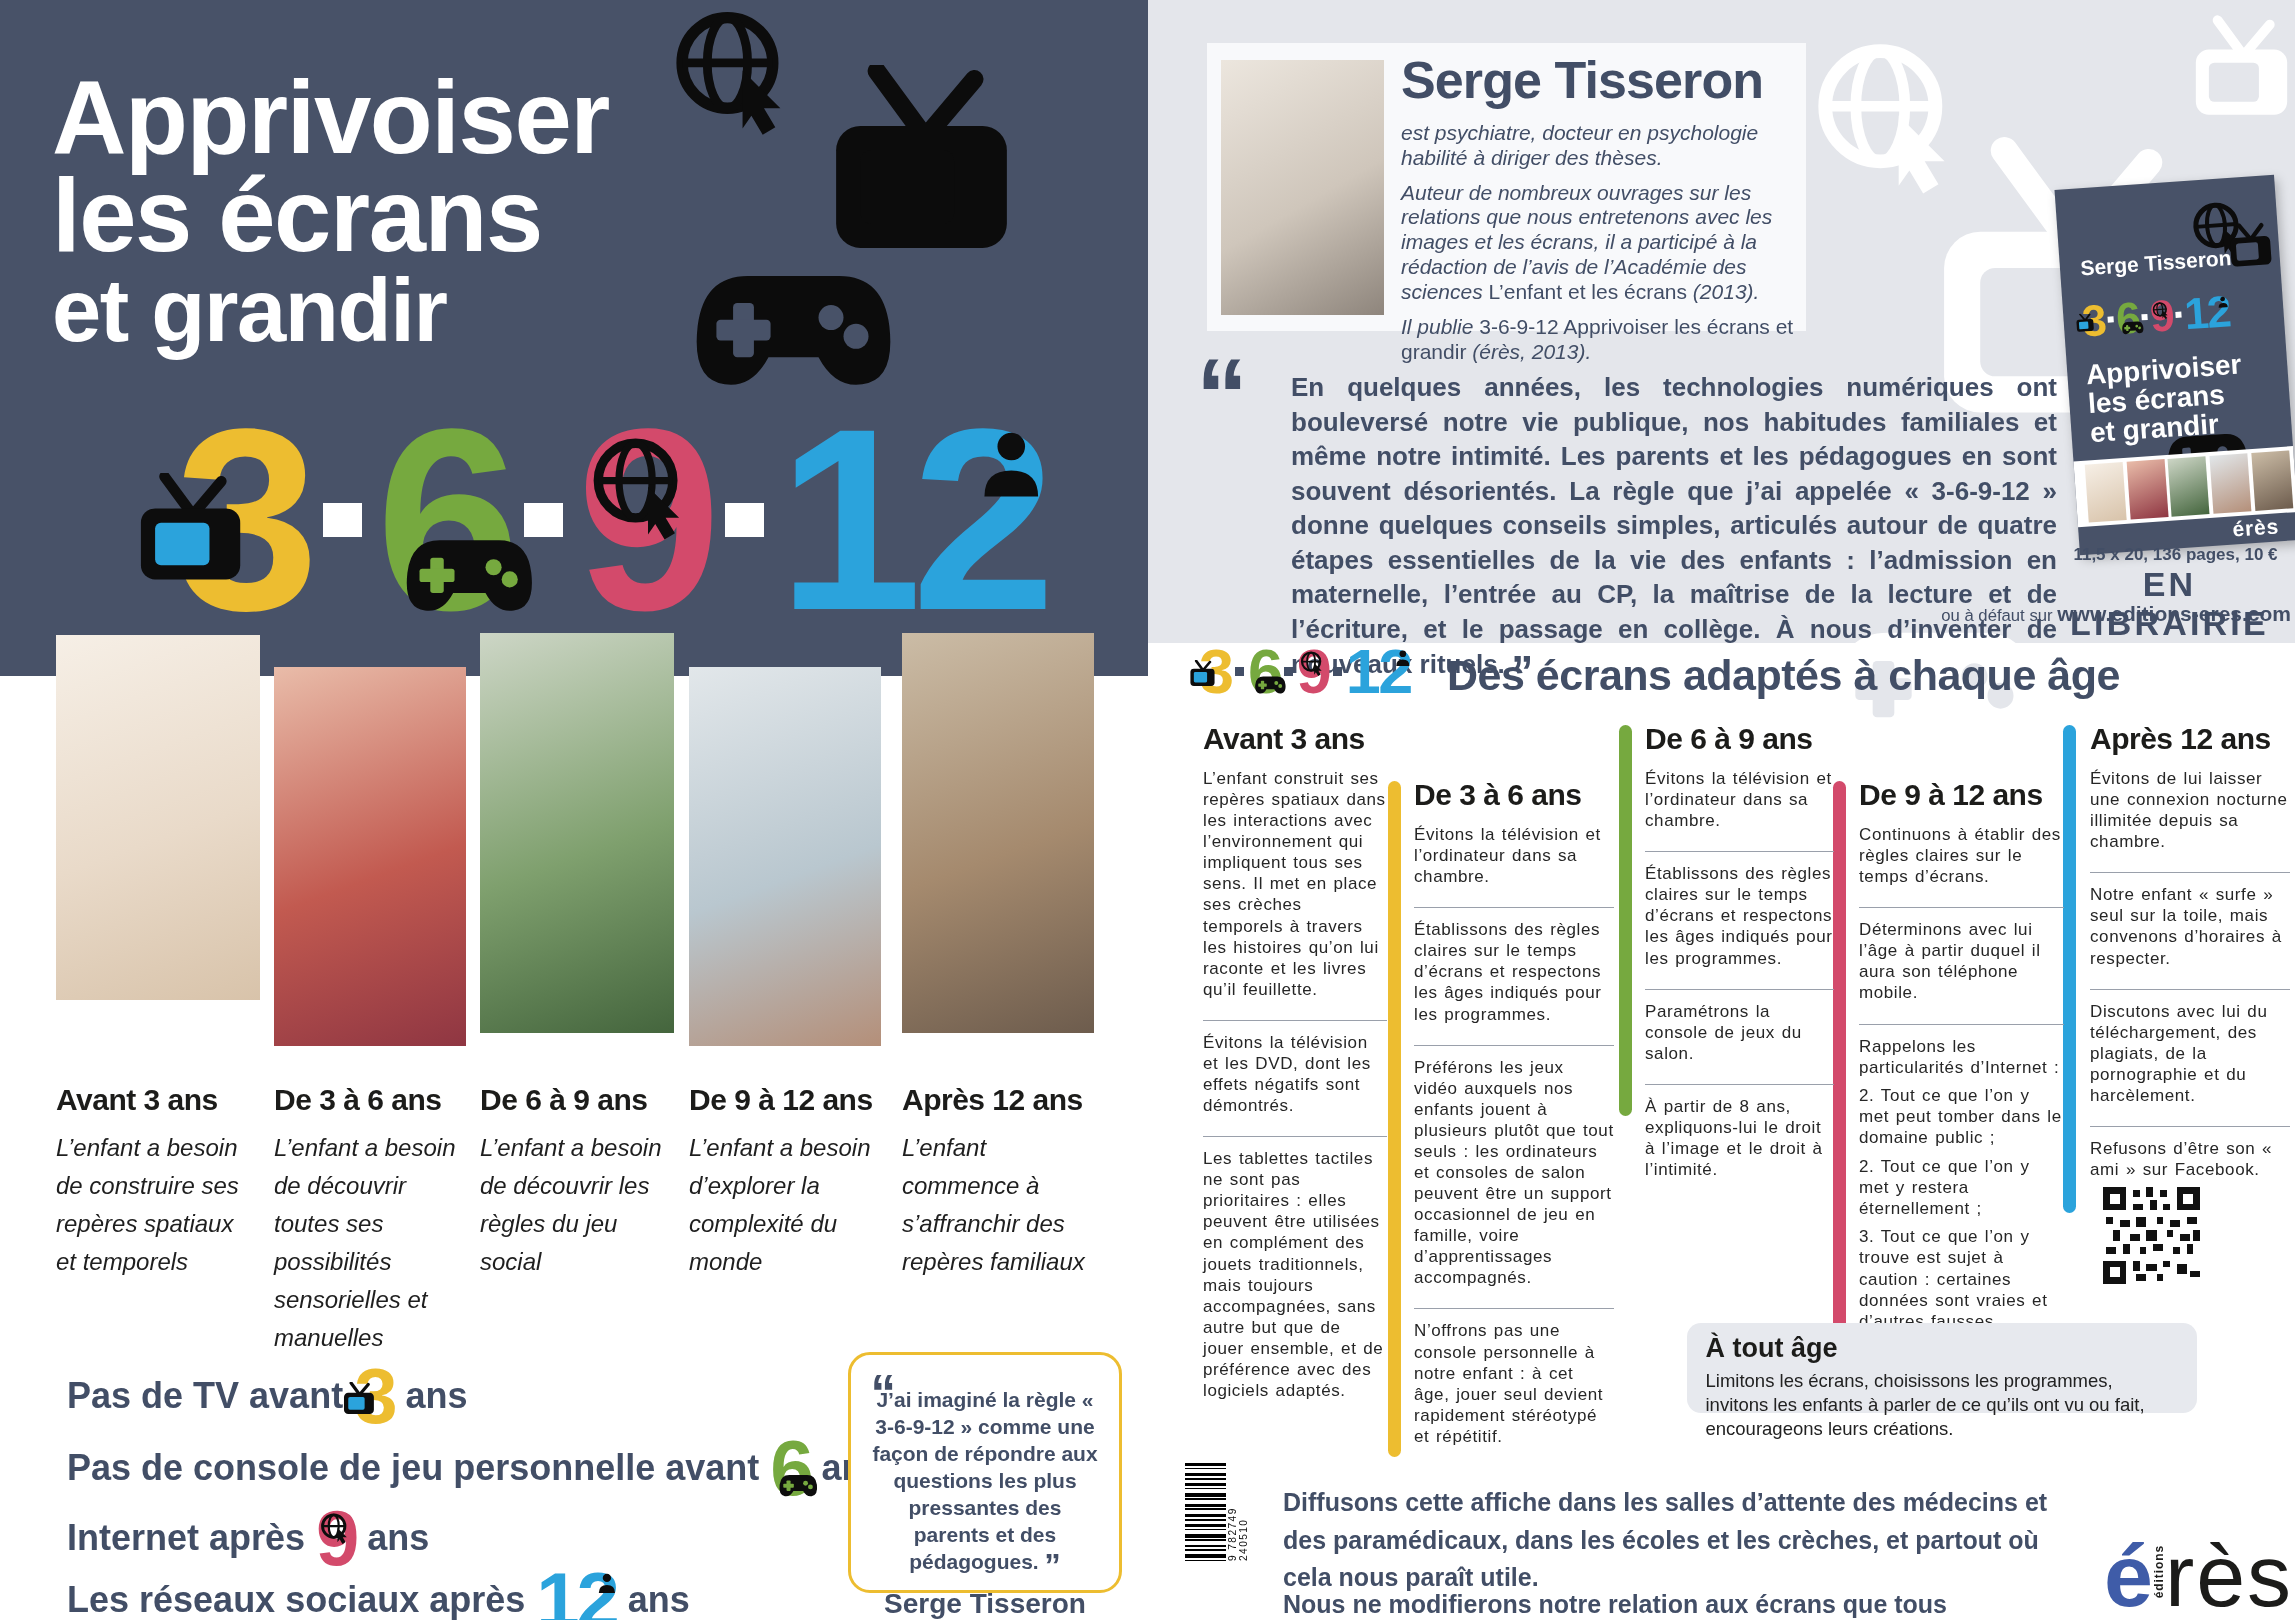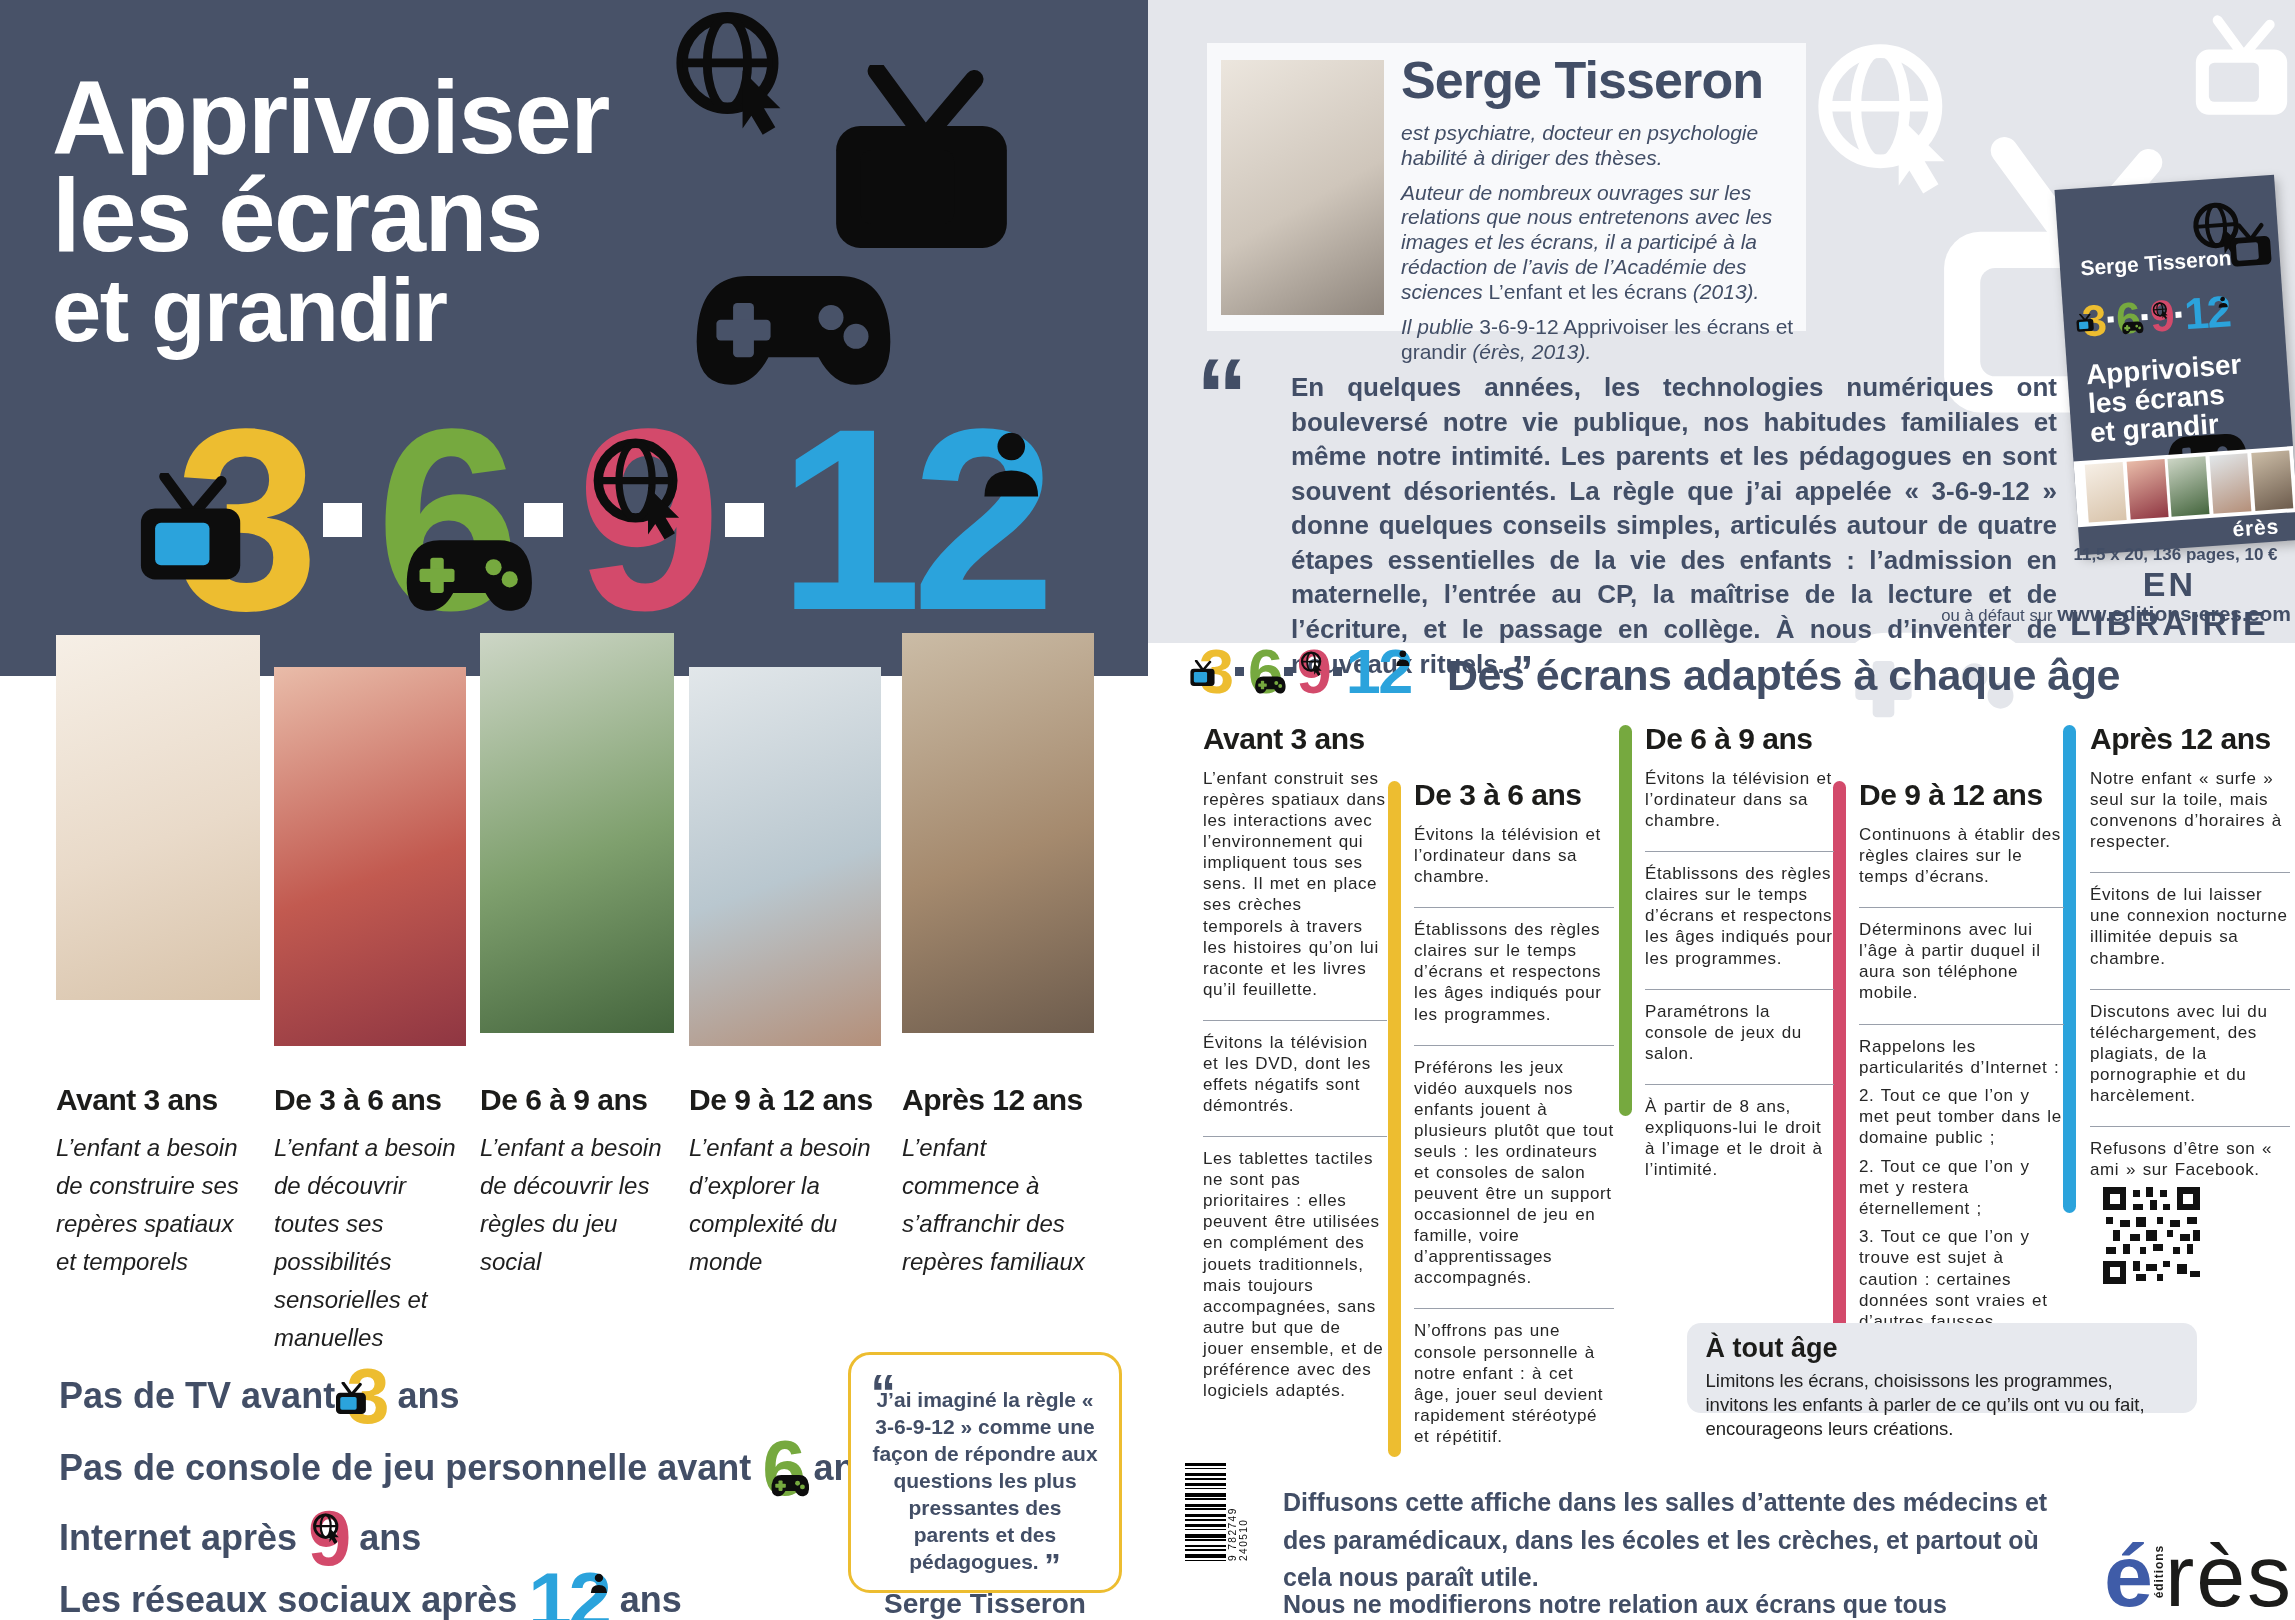--- a/index.html
+++ b/index.html
@@ -40,21 +40,21 @@
   .ph4{left:689px;top:667px;width:192px;height:379px;background:linear-gradient(160deg,#e2e7ea,#b9c7cf 55%,#b48f79);}
   .ph5{left:902px;top:633px;width:192px;height:400px;background:linear-gradient(160deg,#cbbca6,#a58a6e 55%,#6d5c4d);}
 
   
   .cap{position:absolute;top:1083px;width:206px;}
   .cap1{left:56px;} .cap2{left:274px;} .cap3{left:480px;} .cap4{left:689px;} .cap5{left:902px;}
   .cap-title{font-size:30px;font-weight:bold;color:#1c1c1a;letter-spacing:-0.5px;}
   .cap-desc{margin-top:12px;font-size:24px;font-style:italic;color:#1f1f1f;line-height:1.58;width:185px;}
 
   
-  .slogan{position:absolute;display:flex;align-items:center;gap:11px;color:#424e66;font-weight:bold;font-size:36px;white-space:nowrap;}
+  .slogan{position:absolute;display:flex;align-items:center;gap:11px;color:#424e66;font-weight:bold;font-size:36px;white-space:nowrap;margin-left:8px;}
   .sl1{left:59px;top:1366px;} .sl2{left:59px;top:1438px;} .sl3{left:59px;top:1508px;} .sl4{left:59px;top:1570px;}
 
   
   .lquote{position:absolute;left:848px;top:1352px;width:274px;height:241px;background:#fff;border:3.7px solid #edbd30;border-radius:22px;box-sizing:border-box;padding:16.7px 18.5px 0 18.5px;text-align:center;}
   .lq-open{position:absolute;left:19.4px;top:13px;font-size:51px;font-weight:bold;color:#424e66;line-height:1;}
   .lq-text{margin:15.7px 0 0 0;font-size:21px;line-height:1.28;font-weight:bold;color:#424e66;}
   .lq-close{font-size:33px;line-height:0;vertical-align:-8.3px;padding-left:5.6px;color:#424e66;font-weight:bold;}
   .lq-author{margin-top:12px;font-size:28px;font-weight:bold;color:#424e66;}
 
   
@@ -386,22 +386,22 @@
     <h3>De 9 à 12 ans</h3>
     <p class="para">Continuons à établir des règles claires sur le temps d’écrans.</p>
     <p class="para">Déterminons avec lui l’âge à partir duquel il aura son téléphone mobile.</p>
     <p class="para">Rappelons les particularités d’Internet :</p>
     <p class="item">2. Tout ce que l’on y met peut tomber dans le domaine public ;</p>
     <p class="item">2. Tout ce que l’on y met y restera éternellement ;</p>
     <p class="item">3. Tout ce que l’on y trouve est sujet à caution : certaines données sont vraies et d’autres fausses.</p>
   </div>
   <div class="col col5">
     <h3>Après 12 ans</h3>
+    <p class="para">Évitons de lui laisser une connexion nocturne illimitée depuis sa chambre.</p>
     <p class="para">Notre enfant « surfe » seul sur la toile, mais convenons d’horaires à respecter.</p>
-    <p class="para">Évitons de lui laisser une connexion nocturne illimitée depuis sa chambre.</p>
     <p class="para">Discutons avec lui du téléchargement, des plagiats, de la pornographie et du harcèlement.</p>
     <p class="para">Refusons d’être son « ami » sur Facebook.</p>
   </div>
 
   <svg class="qr" viewBox="0 0 29 29" shape-rendering="crispEdges">
     <rect x="0" y="0" width="29" height="29" fill="#fff"></rect>
     <g fill="#111">
       <rect x="0" y="0" width="7" height="7"></rect>
         <rect x="22" y="0" width="7" height="7"></rect>
         <rect x="0" y="22" width="7" height="7"></rect>

